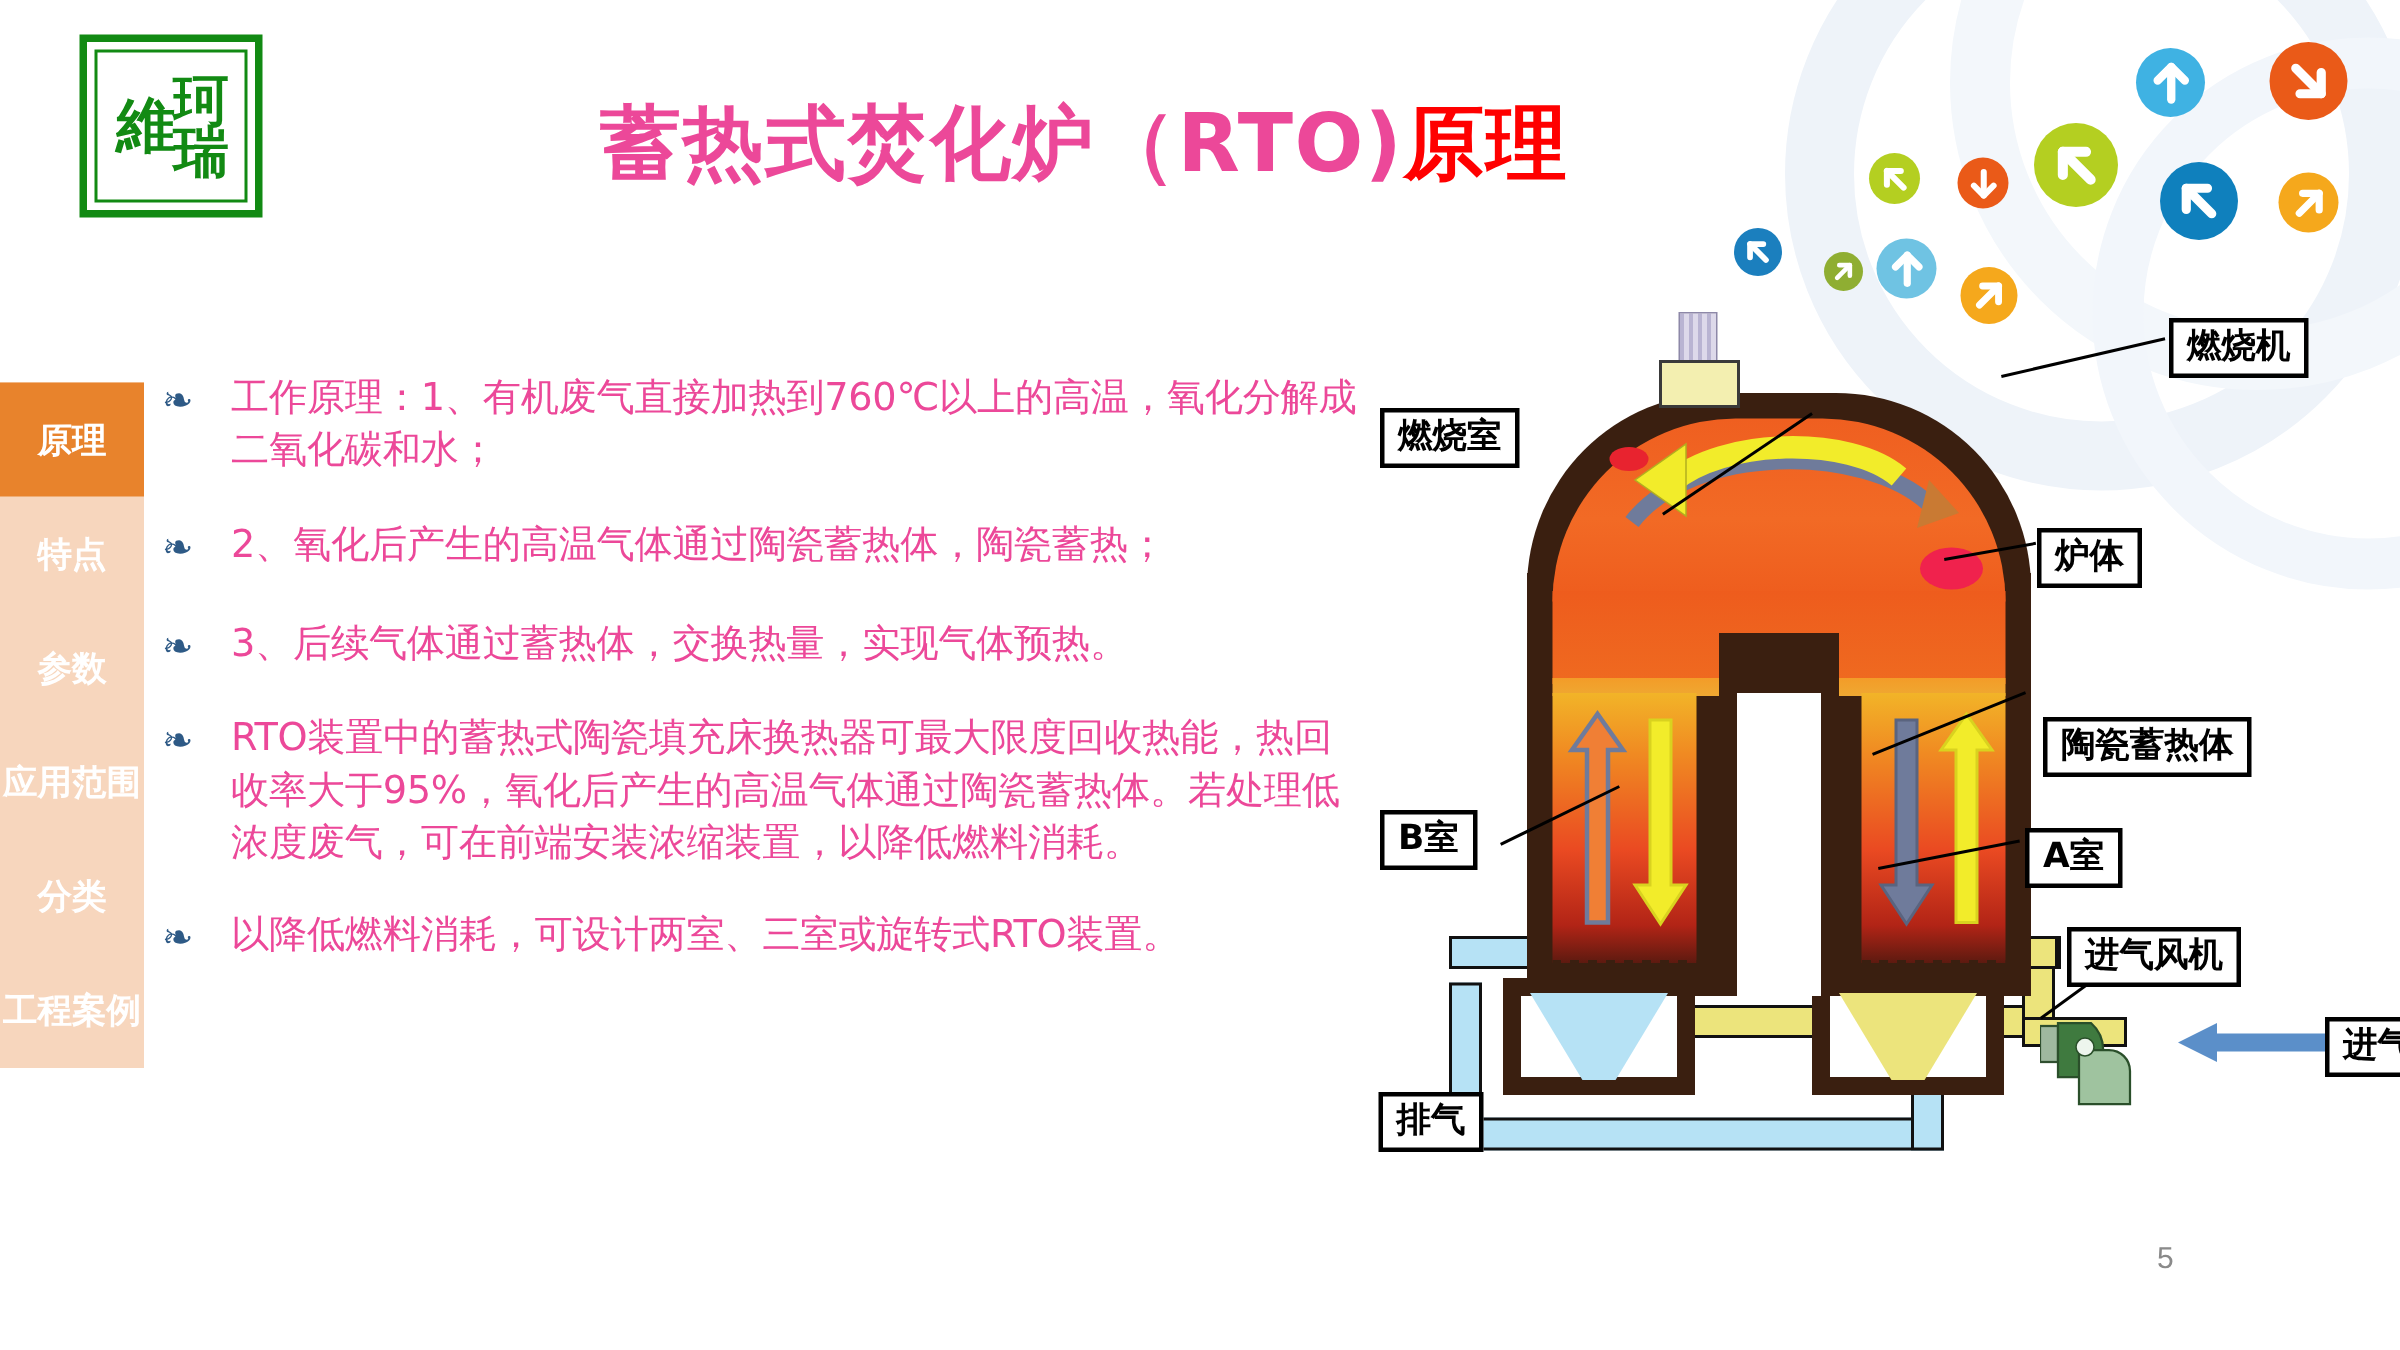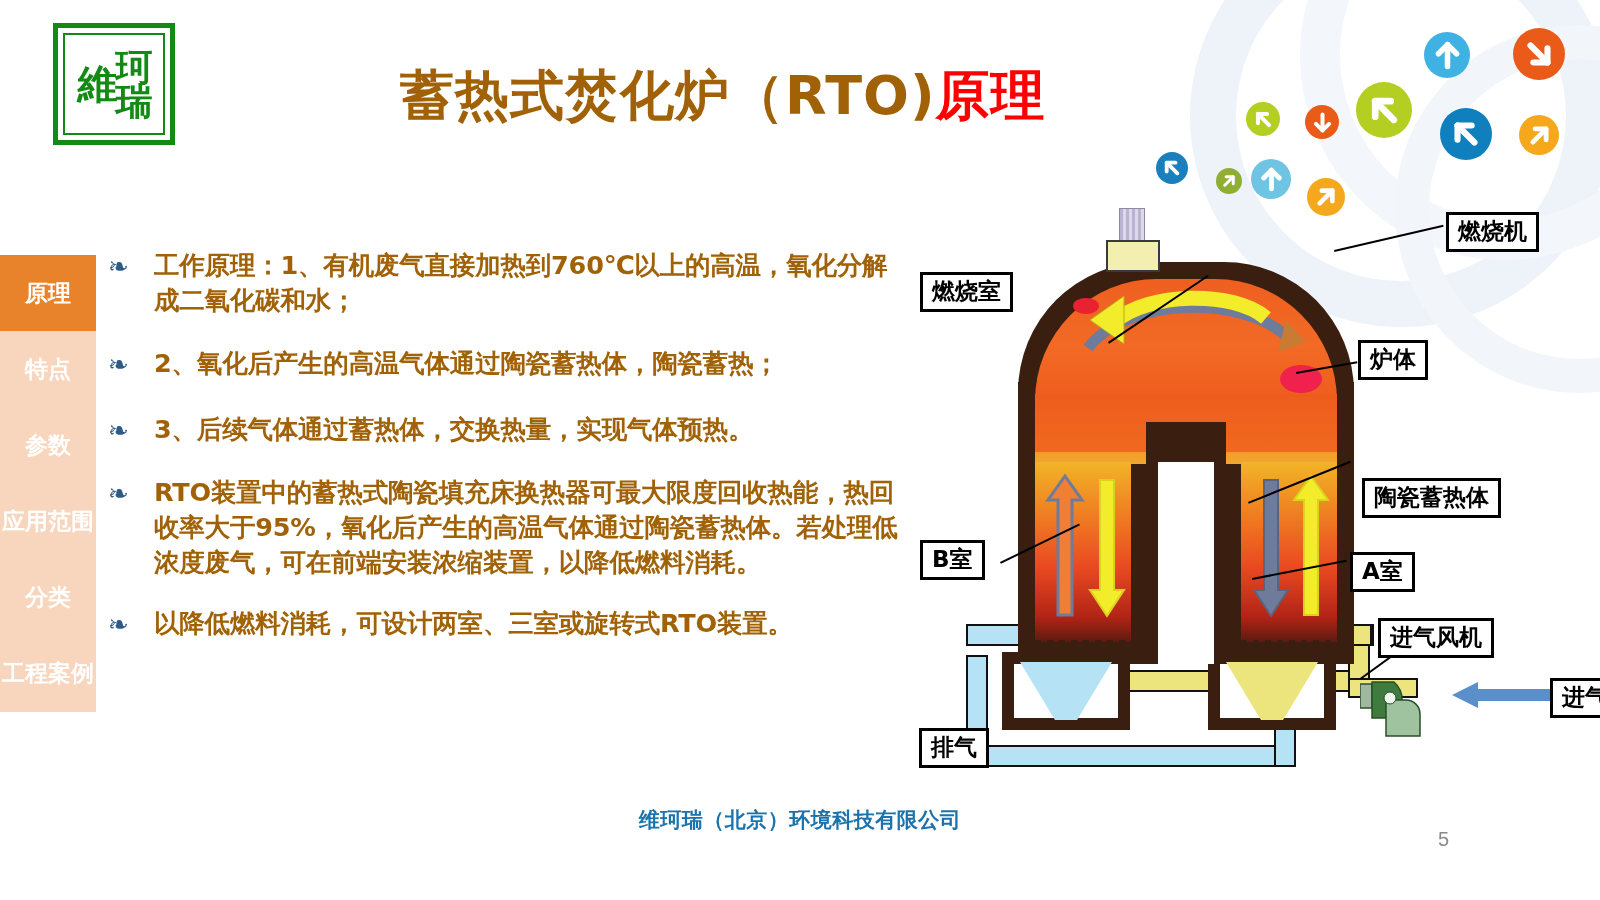--- a/index.html
+++ b/index.html
@@ -16,35 +16,35 @@
   .logo{position:absolute;left:53px;top:23px;width:122px;height:122px;border:5px solid #128a13;background:#fff;box-sizing:border-box;}
   .logo .inner{position:absolute;inset:5px;border:2px solid #128a13;box-sizing:border-box;}
   .logo .seal{position:absolute;inset:0;display:flex;align-items:center;justify-content:center;
       color:#128a13;font-family:"DejaVu Serif","Liberation Serif",serif;font-weight:bold;font-size:40px;line-height:0.92;letter-spacing:-2px;}
   .logo .seal span{display:block;}
   .logo .col2{display:flex;flex-direction:column;font-size:37px;}
 
   
   .title{position:absolute;left:400px;top:60px;width:700px;font-size:54px;font-weight:bold;
       font-family:"DejaVu Sans","Liberation Sans",sans-serif;letter-spacing:1px;white-space:nowrap;}
-  .title .blue{color:#a16207;margin-top:48px;}
+  .title .blue{color:#ec4899;margin-top:48px;}
   .title .red{color:#ff0000;}
 
   
   .sidebar{position:absolute;left:0;top:255px;width:96px;height:457px;background:#f7d6bd;}
   .side-item{position:relative;height:76px;display:flex;align-items:center;justify-content:center;
       color:#ffffff;font-size:23px;font-weight:bold;font-family:"DejaVu Sans","Liberation Sans",sans-serif;white-space:nowrap;}
   .side-item.active{background:#e8832c;}
 
   
   .content{position:absolute;left:108px;top:248px;width:800px;}
   .bullet{position:relative;display:flex;margin-bottom:20px;}
   .bmark{flex:0 0 46px;color:#2e5a86;font-size:25px;line-height:1;padding-top:6px;
       font-family:"DejaVu Sans","Liberation Sans",sans-serif;}
-  .btext{flex:1;color:#a16207;font-size:25.5px;font-weight:bold;line-height:1.38;
+  .btext{flex:1;color:#ec4899;font-size:25.5px;font-weight:normal;line-height:1.38;
       font-family:"DejaVu Sans","Liberation Sans",sans-serif;letter-spacing:-0.2px;}
   .b1{margin-bottom:28px;}
   .b2{margin-bottom:30px;}
   .b3{margin-bottom:28px;}
   .b4{margin-bottom:26px;}
 
   
   .diagram{position:absolute;left:900px;top:200px;width:700px;height:580px;}
   .dlabel{position:absolute;border:3px solid #000;background:#fff;color:#000;
       font-size:23px;font-weight:bold;font-family:"DejaVu Sans","Liberation Sans",sans-serif;
@@ -312,27 +312,26 @@
     <div class="lline" style="left:434px;top:50px;width:112px;transform:rotate(-13deg);"></div>
     <div class="lline" style="left:208px;top:142px;width:120px;transform:rotate(-34deg);"></div>
     <div class="lline" style="left:396px;top:172px;width:62px;transform:rotate(-10deg);"></div>
     <div class="lline" style="left:348px;top:302px;width:110px;transform:rotate(-22deg);"></div>
     <div class="lline" style="left:100px;top:362px;width:88px;transform:rotate(-26deg);"></div>
     <div class="lline" style="left:352px;top:378px;width:96px;transform:rotate(-11deg);"></div>
     <div class="lline" style="left:460px;top:478px;width:102px;transform:rotate(-36deg);"></div>
 
     <div class="dlabel" style="left:546px;top:12px;">燃烧机</div>
     <div class="dlabel" style="left:20px;top:72px;">燃烧室</div>
-    <div class="dlabel" style="left:458px;top:140px;">炉体</div>
+    <div class="dlabel" style="left:458px;top:152px;">炉体</div>
     <div class="dlabel" style="left:462px;top:278px;">陶瓷蓄热体</div>
     <div class="dlabel" style="left:20px;top:340px;">B室</div>
     <div class="dlabel" style="left:450px;top:352px;">A室</div>
     <div class="dlabel" style="left:478px;top:418px;">进气风机</div>
     <div class="dlabel" style="left:650px;top:478px;">进气</div>
     <div class="dlabel" style="left:19px;top:528px;">排气</div>
   </div>
 
   <div class="footer">
-    <div class="f1">维珂瑞（北京）环境科技有限公司</div>
   </div>
   <div class="pageno">5</div>
 
 </div>
 
 </body></html>

